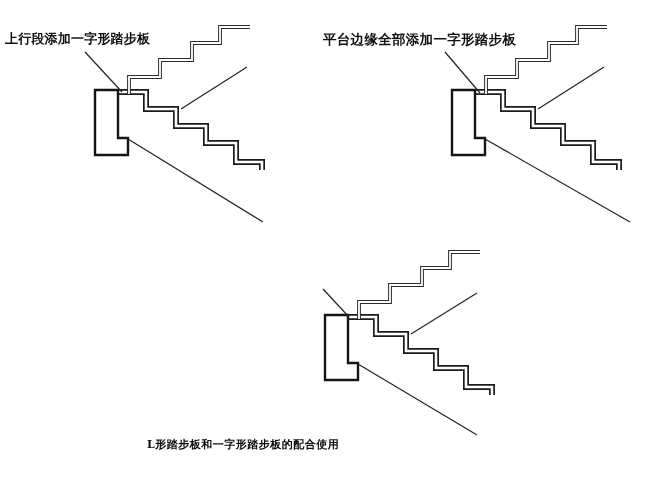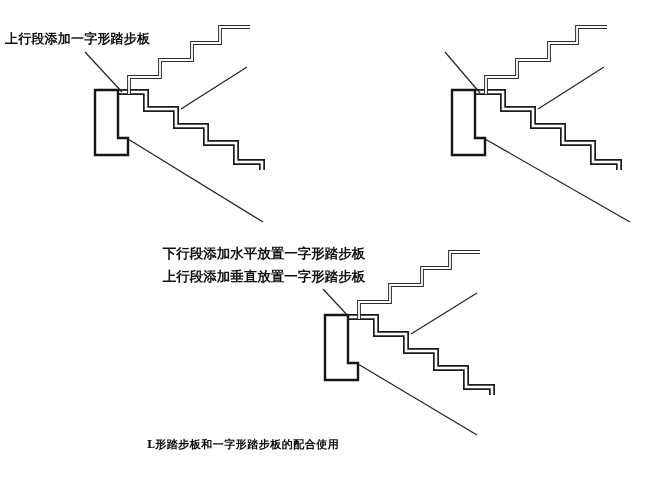--- a/index.html
+++ b/index.html
@@ -74,21 +74,18 @@
       <path class="thin-white" d="M 34 4 V -13 H 65 V -30 H 97 V -47 H 125 V -63 H 155"></path>
       <path class="platform" d="M 0 0 H 23 V 48 H 33 V 65 H 0 Z"></path>
       <path class="hair" d="M -2 -26 L 24 2"></path>
       <path class="hair" d="M 86 19 L 152 -22"></path>
       <path class="hair" d="M 33 49 L 152 120"></path>
     </g>
   </svg>
 
   <div class="lbl lbl-1">上行段添加一字形踏步板</div>
 
+  <div class="lbl lbl-2">平台边缘全部添加一字形踏步板</div>
 
-  <div class="lbl lbl-3">
-    <div>下行段添加水平放置一字形踏步板</div>
-    <div>上行段添加垂直放置一字形踏步板</div>
-  </div>
 
   <div class="caption">L形踏步板和一字形踏步板的配合使用</div>
 
 </div>
 
 </body></html>

